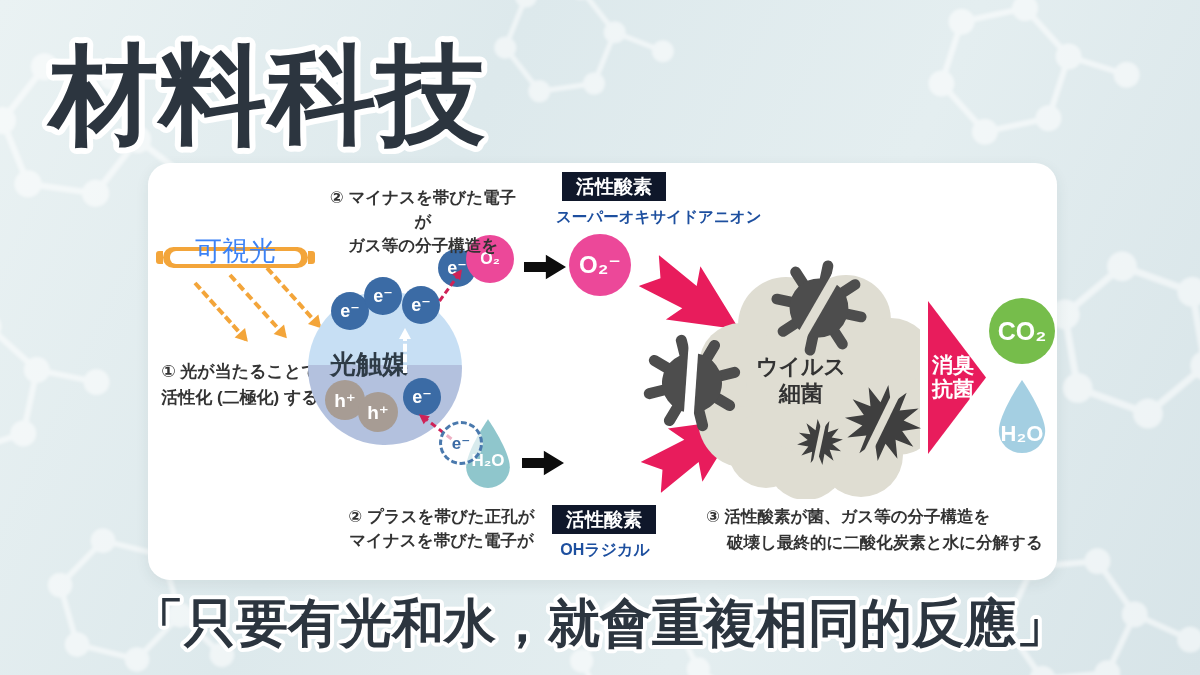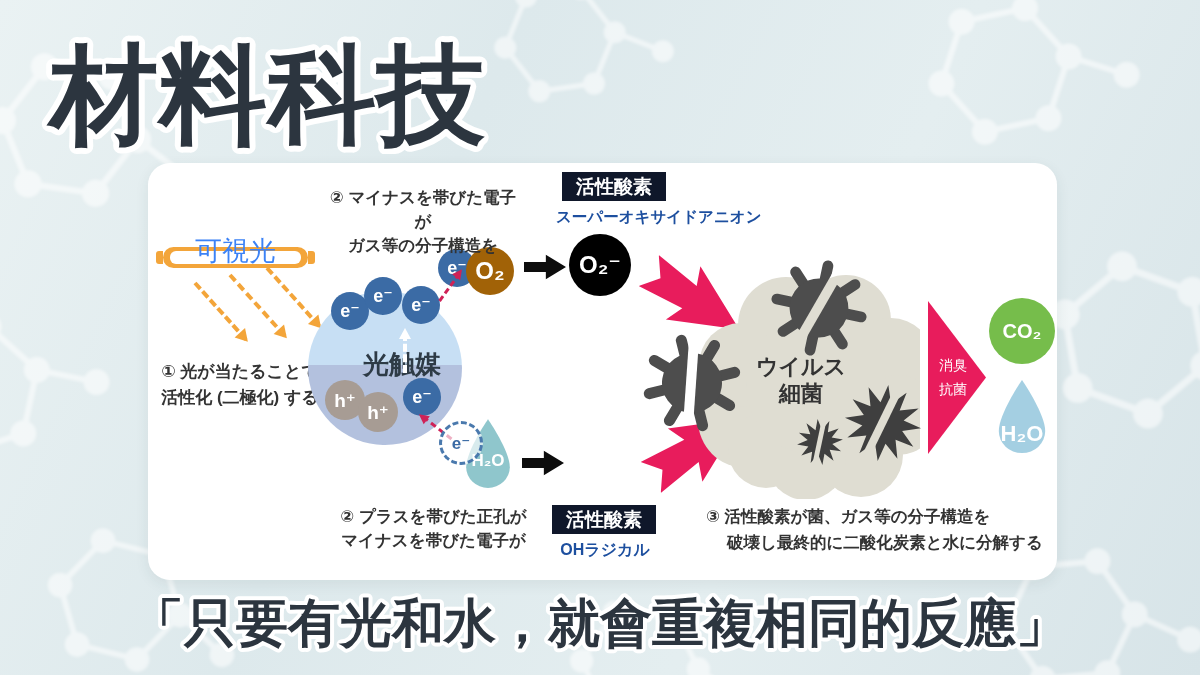--- a/index.html
+++ b/index.html
@@ -125,58 +125,58 @@
   <div class="abs ray" style="left:80px;top:112px;height:82px;transform:rotate(-42deg);"></div>
   <div class="abs ray" style="left:117px;top:105px;height:78px;transform:rotate(-42deg);"></div>
 
   <div class="abs jp center" style="left:2px;top:196px;width:180px;font-size:17px;line-height:1.5;">
     <div>① 光が当たることで</div>
     <div>活性化 (二極化) する</div>
   </div>
 
   <div class="abs" style="left:160px;top:128px;width:154px;height:154px;border-radius:50%;
               background:linear-gradient(180deg,#c7dff4 0 48%,#b3c1de 48% 100%);"></div>
-  <div class="abs jp" style="left:182px;top:184px;font-size:26px;font-weight:bold;color:#2e3b46;margin-left:33px;">光触媒</div>
+  <div class="abs jp" style="left:182px;top:184px;font-size:26px;font-weight:bold;color:#2e3b46;">光触媒</div>
   <div class="abs wdash" style="left:255px;top:170px;height:40px;"></div>
 
   <div class="abs circle" style="left:183px;top:129px;width:38px;height:38px;background:#3b6ba5;font-size:18px;">e⁻</div>
   <div class="abs circle" style="left:216px;top:114px;width:38px;height:38px;background:#3b6ba5;font-size:18px;">e⁻</div>
   <div class="abs circle" style="left:254px;top:123px;width:38px;height:38px;background:#3b6ba5;font-size:18px;">e⁻</div>
   <div class="abs circle" style="left:290px;top:86px;width:38px;height:38px;background:#3b6ba5;font-size:18px;">e⁻</div>
   <div class="abs circle" style="left:255px;top:215px;width:38px;height:38px;background:#3b6ba5;font-size:18px;">e⁻</div>
 
   <div class="abs circle" style="left:177px;top:217px;width:40px;height:40px;background:#a79c94;font-size:19px;">h⁺</div>
   <div class="abs circle" style="left:210px;top:229px;width:40px;height:40px;background:#a79c94;font-size:19px;">h⁺</div>
 
   <div class="abs rdash" style="left:290px;top:104px;height:34px;transform:rotate(36deg);"></div>
   <div class="abs rdash" style="left:302px;top:240px;height:36px;transform:rotate(-52deg);"></div>
 
-  <div class="abs circle" style="left:318px;top:84px;width:48px;height:48px;background:#a16207;font-size:24px;">O₂</div>
+  <div class="abs circle" style="left:318px;top:72px;width:48px;height:48px;background:#ec4899;font-size:16px;">O₂</div>
   <div class="abs black-arrow" style="left:376px;top:90px;width:42px;height:28px;"></div>
-  <div class="abs circle" style="left:421px;top:71px;width:62px;height:62px;background:#000000;font-size:24px;">O₂⁻</div>
+  <div class="abs circle" style="left:421px;top:71px;width:62px;height:62px;background:#ec4899;font-size:24px;">O₂⁻</div>
 
   <div class="abs badge" style="left:414px;top:9px;width:104px;height:29px;font-size:19px;">活性酸素</div>
   <div class="abs bluetxt" style="left:408px;top:44px;width:240px;font-size:15.5px;">スーパーオキサイドアニオン</div>
 
   <div class="abs jp center" style="left:175px;top:23px;width:200px;font-size:16.5px;line-height:1.45;">
     <div>② マイナスを帯びた電子が</div>
     <div>ガス等の分子構造を</div>
   </div>
 
   <svg class="abs" style="left:312px;top:254px;fill:#8fc6cc;" width="56" height="72" viewBox="0 0 100 132">
     <use href="#droplet"></use>
     </svg>
   <div class="abs center" style="left:312px;top:288px;width:56px;font-size:17px;font-weight:bold;color:#fff;">H₂O</div>
   <div class="abs e-dashed" style="left:291px;top:258px;width:38px;height:38px;font-size:17px;">e⁻</div>
   <div class="abs black-arrow" style="left:374px;top:286px;width:42px;height:28px;"></div>
 
   <div class="abs badge" style="left:404px;top:342px;width:104px;height:29px;font-size:19px;">活性酸素</div>
   <div class="abs bluetxt center" style="left:402px;top:377px;width:110px;font-size:16px;">OHラジカル</div>
 
-  <div class="abs jp center" style="left:188px;top:342px;width:195px;font-size:16.5px;line-height:1.45;">
+  <div class="abs jp center" style="left:196px;top:342px;width:195px;font-size:16.5px;line-height:1.45;">
     <div>② プラスを帯びた正孔が</div>
     <div>マイナスを帯びた電子が</div>
   </div>
 
   <div class="abs attack" style="left:492px;top:104px;width:108px;height:66px;transform:rotate(33deg);"></div>
   <div class="abs attack" style="left:494px;top:252px;width:108px;height:66px;transform:rotate(-33deg);"></div>
 
   <svg class="abs" style="left:538px;top:106px;" width="234" height="230" viewBox="0 0 234 228">
     <g fill="#dfddd2">
       <circle cx="60" cy="150" r="48"></circle>
@@ -202,26 +202,26 @@
     <use href="#virus-split"></use>
     </svg>
   <svg class="abs" style="left:695px;top:220px;transform:rotate(8deg);" width="80" height="80" viewBox="0 0 100 100">
     <use href="#burst-split"></use>
     </svg>
   <svg class="abs" style="left:648px;top:255px;transform:rotate(-6deg);" width="48" height="48" viewBox="0 0 100 100">
     <use href="#burst-split"></use>
     </svg>
 
   <div class="abs tri" style="left:780px;top:138px;width:58px;height:153px;"></div>
-  <div class="abs center" style="left:781px;top:190px;width:48px;font-size:14px;font-weight:normal;color:#fff;line-height:24px;">
+  <div class="abs center" style="left:781px;top:190px;width:48px;font-size:21px;font-weight:bold;color:#fff;line-height:24px;">
     <div>消臭</div>
     <div>抗菌</div>
   </div>
 
-  <div class="abs circle" style="left:841px;top:135px;width:66px;height:66px;background:#76bd4b;font-size:20px;">CO₂</div>
+  <div class="abs circle" style="left:841px;top:135px;width:66px;height:66px;background:#76bd4b;font-size:25px;">CO₂</div>
   <svg class="abs" style="left:845px;top:206px;fill:#a4cfe2;" width="58" height="94" viewBox="0 0 100 132">
     <use href="#droplet"></use>
     </svg>
   <div class="abs center" style="left:845px;top:258px;width:58px;font-size:22px;font-weight:bold;color:#fff;">H₂O</div>
 
   <div class="abs jp" style="left:558px;top:341px;width:345px;font-size:16.5px;line-height:1.55;">
     <div>③ 活性酸素が菌、ガス等の分子構造を</div>
     <div style="padding-left:21px;">破壊し最終的に二酸化炭素と水に分解する</div>
   </div>
 

